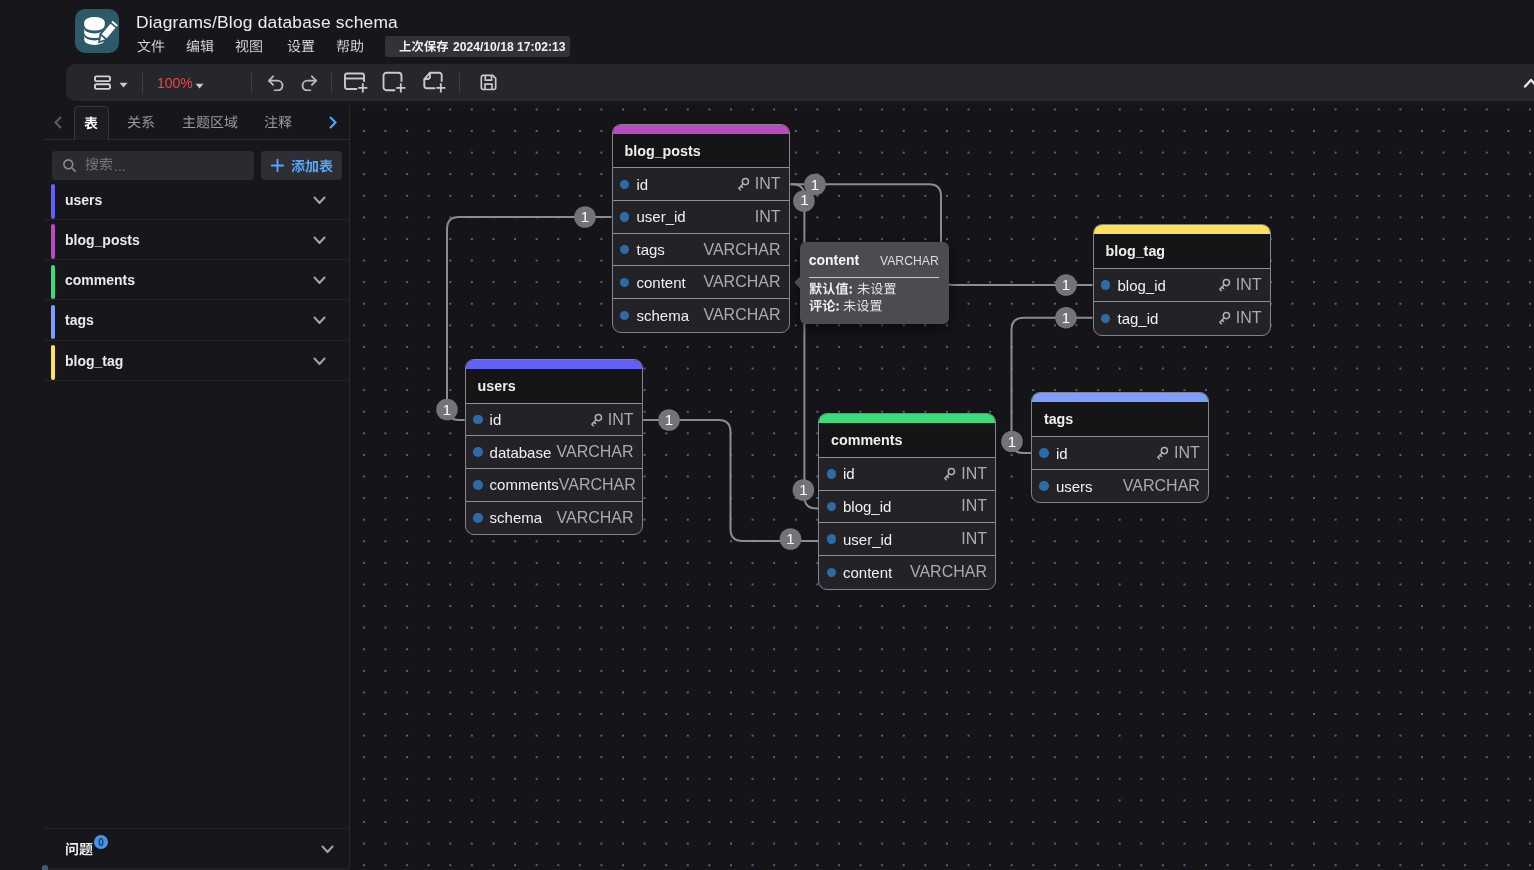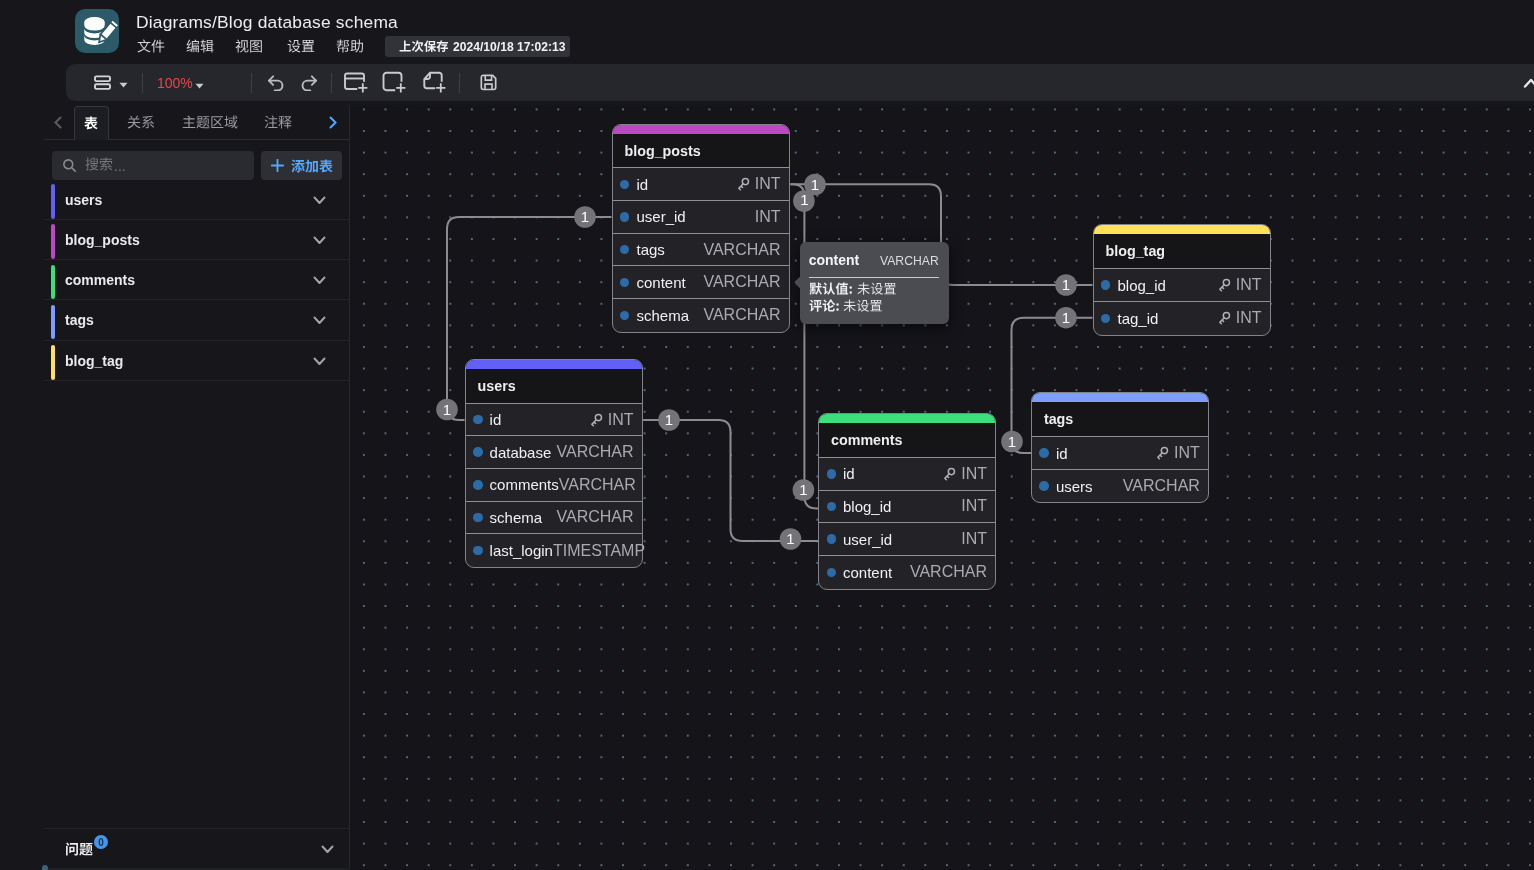--- a/index.html
+++ b/index.html
@@ -429,25 +429,20 @@
         <div class="fr">
           <div class="dot"></div>
           <span>comments</span>
           <span class="ftype" style="display:flex;align-items:center">VARCHAR</span>
         </div>
         <div class="fr">
           <div class="dot"></div>
           <span>schema</span>
           <span class="ftype" style="display:flex;align-items:center">VARCHAR</span>
         </div>
-        <div class="fr">
-          <div class="dot"></div>
-          <span>last_login</span>
-          <span class="ftype" style="display:flex;align-items:center">TIMESTAMP</span>
-        </div>
 </div>
 <div class="tbl" style="left:468px;top:308px">
   <div class="strip" style="background:#3cde7b"></div>
   <div class="tname">comments</div>
   <div class="fr">
           <div class="dot"></div>
           <span>id</span>
           <span class="ftype" style="display:flex;align-items:center"><svg class="key" width="14" height="14" viewBox="0 0 14 14" fill="none" stroke="#b2b3b8" stroke-width="1.45">
               <circle cx="9.4" cy="4.6" r="3.1"></circle>
               <path d="M7 7 L2.8 11.2 M2.8 11.2 l1.6 1.6 M5 9 l1.6 1.6" stroke-linecap="round"></path>

